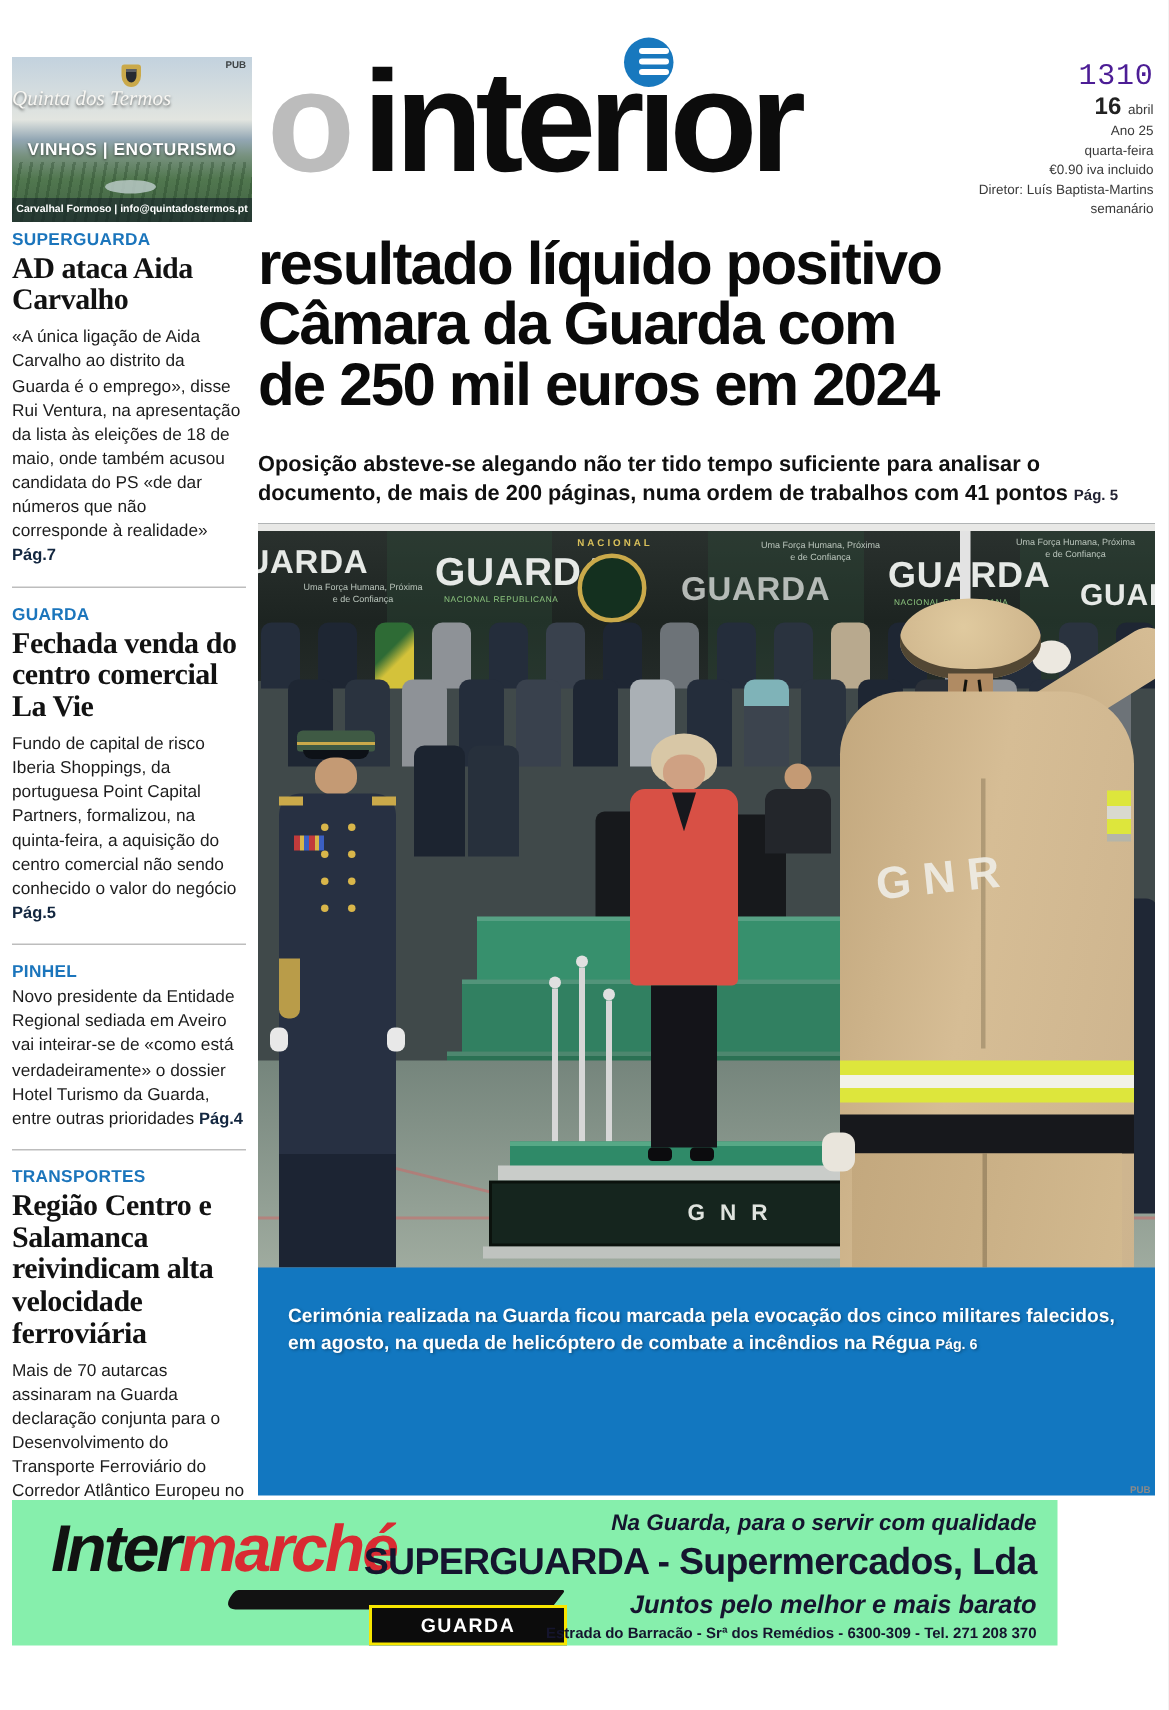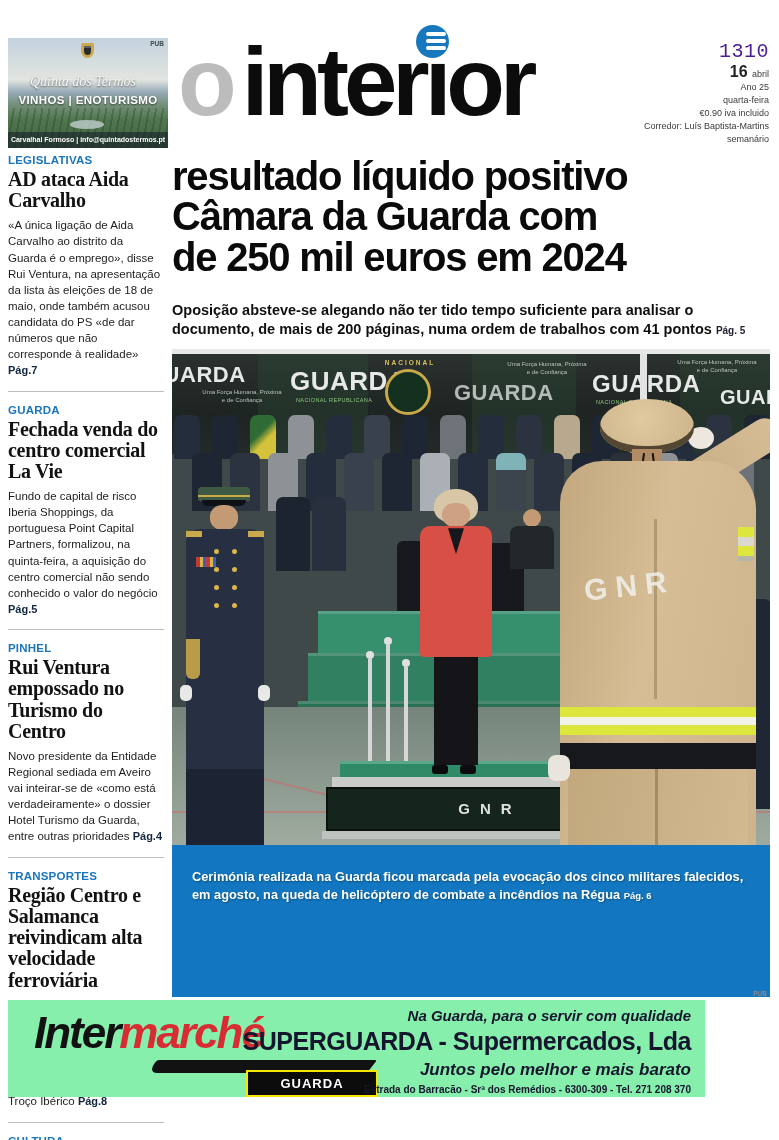--- a/index.html
+++ b/index.html
@@ -8,21 +8,21 @@
 
   
   .ad-quinta{position:absolute;left:8px;top:38px;width:160px;height:110px;overflow:hidden;
     background:linear-gradient(180deg,#c3d2de 0%,#e2e5e0 38%,#93a7b4 50%,#77917e 60%,#51774f 74%,#3f6042 100%);}
   .ad-quinta .rows{position:absolute;left:0;top:70px;width:160px;height:40px;
     background:repeating-linear-gradient(100deg,transparent 0 5px,rgba(25,55,28,.28) 5px 7px);}
   .ad-quinta .pond{position:absolute;left:62px;top:82px;width:34px;height:9px;border-radius:50%;background:#b9c9c6;opacity:.85;}
   .ad-quinta .pub{position:absolute;right:4px;top:2px;font-size:6.5px;font-weight:bold;color:#3f4446;}
   .ad-quinta .crest{position:absolute;left:73px;top:5px;width:13px;height:15px;background:#262a31;
     border-radius:2px 2px 50% 50%;box-shadow:inset 0 2px 0 rgba(255,255,255,.25);}
-  .ad-quinta .qname{position:absolute;left:0;top:36px;width:128px;text-align:right;
+  .ad-quinta .qname{position:absolute;left:0;top:21px;width:128px;text-align:left;
     font-family:"Liberation Serif",serif;font-style:italic;font-size:14px;color:#f7f6f2;
     text-shadow:0 1px 2px rgba(0,0,0,.55);}
   .ad-quinta .qtag{position:absolute;left:0;top:56px;width:160px;text-align:center;
     font-size:11.5px;font-weight:bold;color:#ffffff;letter-spacing:.4px;text-shadow:0 1px 2px rgba(0,0,0,.6);}
   .ad-quinta .qbar{position:absolute;left:0;top:94px;width:160px;height:16px;background:rgba(18,28,38,.55);
     font-size:7px;color:#fff;text-align:center;line-height:16px;font-weight:bold;}
 
   
   .masthead{position:absolute;left:178px;top:34px;height:112px;display:flex;align-items:flex-start;}
   .logo{font-size:96px;font-weight:bold;letter-spacing:-5px;line-height:1;white-space:nowrap;}
@@ -201,45 +201,44 @@
     </div>
   </div>
 
   <div class="edition">
     <div class="num">1310</div>
     <div><span class="day">16</span>
          <span class="small">abril</span></div>
     <div class="small">Ano 25</div>
     <div class="small">quarta-feira</div>
     <div class="small">€0.90 iva incluido</div>
-    <div class="small">Corredor: Luís Baptista-Martins</div>
+    <div class="small">Diretor: Luís Baptista-Martins</div>
     <div class="small">semanário</div>
   </div>
 
   <div class="sidebar">
 
     <div class="sb-sec">
-      <div class="kicker">LEGISLATIVAS</div>
+      <div class="kicker">SUPERGUARDA</div>
       <h3 class="sb-h">AD ataca Aida Carvalho</h3>
       <div class="sb-b"><span>«A única ligação de Aida Carvalho ao distrito da Guarda é o emprego», disse Rui Ventura, na apresentação da lista às eleições de 18 de maio, onde também acusou candidata do PS «de dar números que não corresponde à realidade»</span>
         <span class="pref">Pág.7</span></div>
     </div>
     <hr class="sb-div">
 
     <div class="sb-sec">
       <div class="kicker">GUARDA</div>
       <h3 class="sb-h">Fechada venda do centro comercial La Vie</h3>
       <div class="sb-b"><span>Fundo de capital de risco Iberia Shoppings, da portuguesa Point Capital Partners, formalizou, na quinta-feira, a aquisição do centro comercial não sendo conhecido o valor do negócio</span>
         <span class="pref">Pág.5</span></div>
     </div>
     <hr class="sb-div">
 
     <div class="sb-sec">
       <div class="kicker">PINHEL</div>
-      <h3 class="sb-h">Rui Ventura empossado no Turismo do Centro</h3>
       <div class="sb-b"><span>Novo presidente da Entidade Regional sediada em Aveiro vai inteirar-se de «como está verdadeiramente» o dossier Hotel Turismo da Guarda, entre outras prioridades</span>
         <span class="pref">Pág.4</span></div>
     </div>
     <hr class="sb-div">
 
     <div class="sb-sec">
       <div class="kicker">TRANSPORTES</div>
       <h3 class="sb-h">Região Centro e Salamanca reivindicam alta velocidade ferroviária</h3>
       <div class="sb-b"><span>Mais de 70 autarcas assinaram na Guarda declaração conjunta para o Desenvolvimento do Transporte Ferroviário do Corredor Atlântico Europeu no Troço Ibérico</span>
         <span class="pref">Pág.8</span></div>

